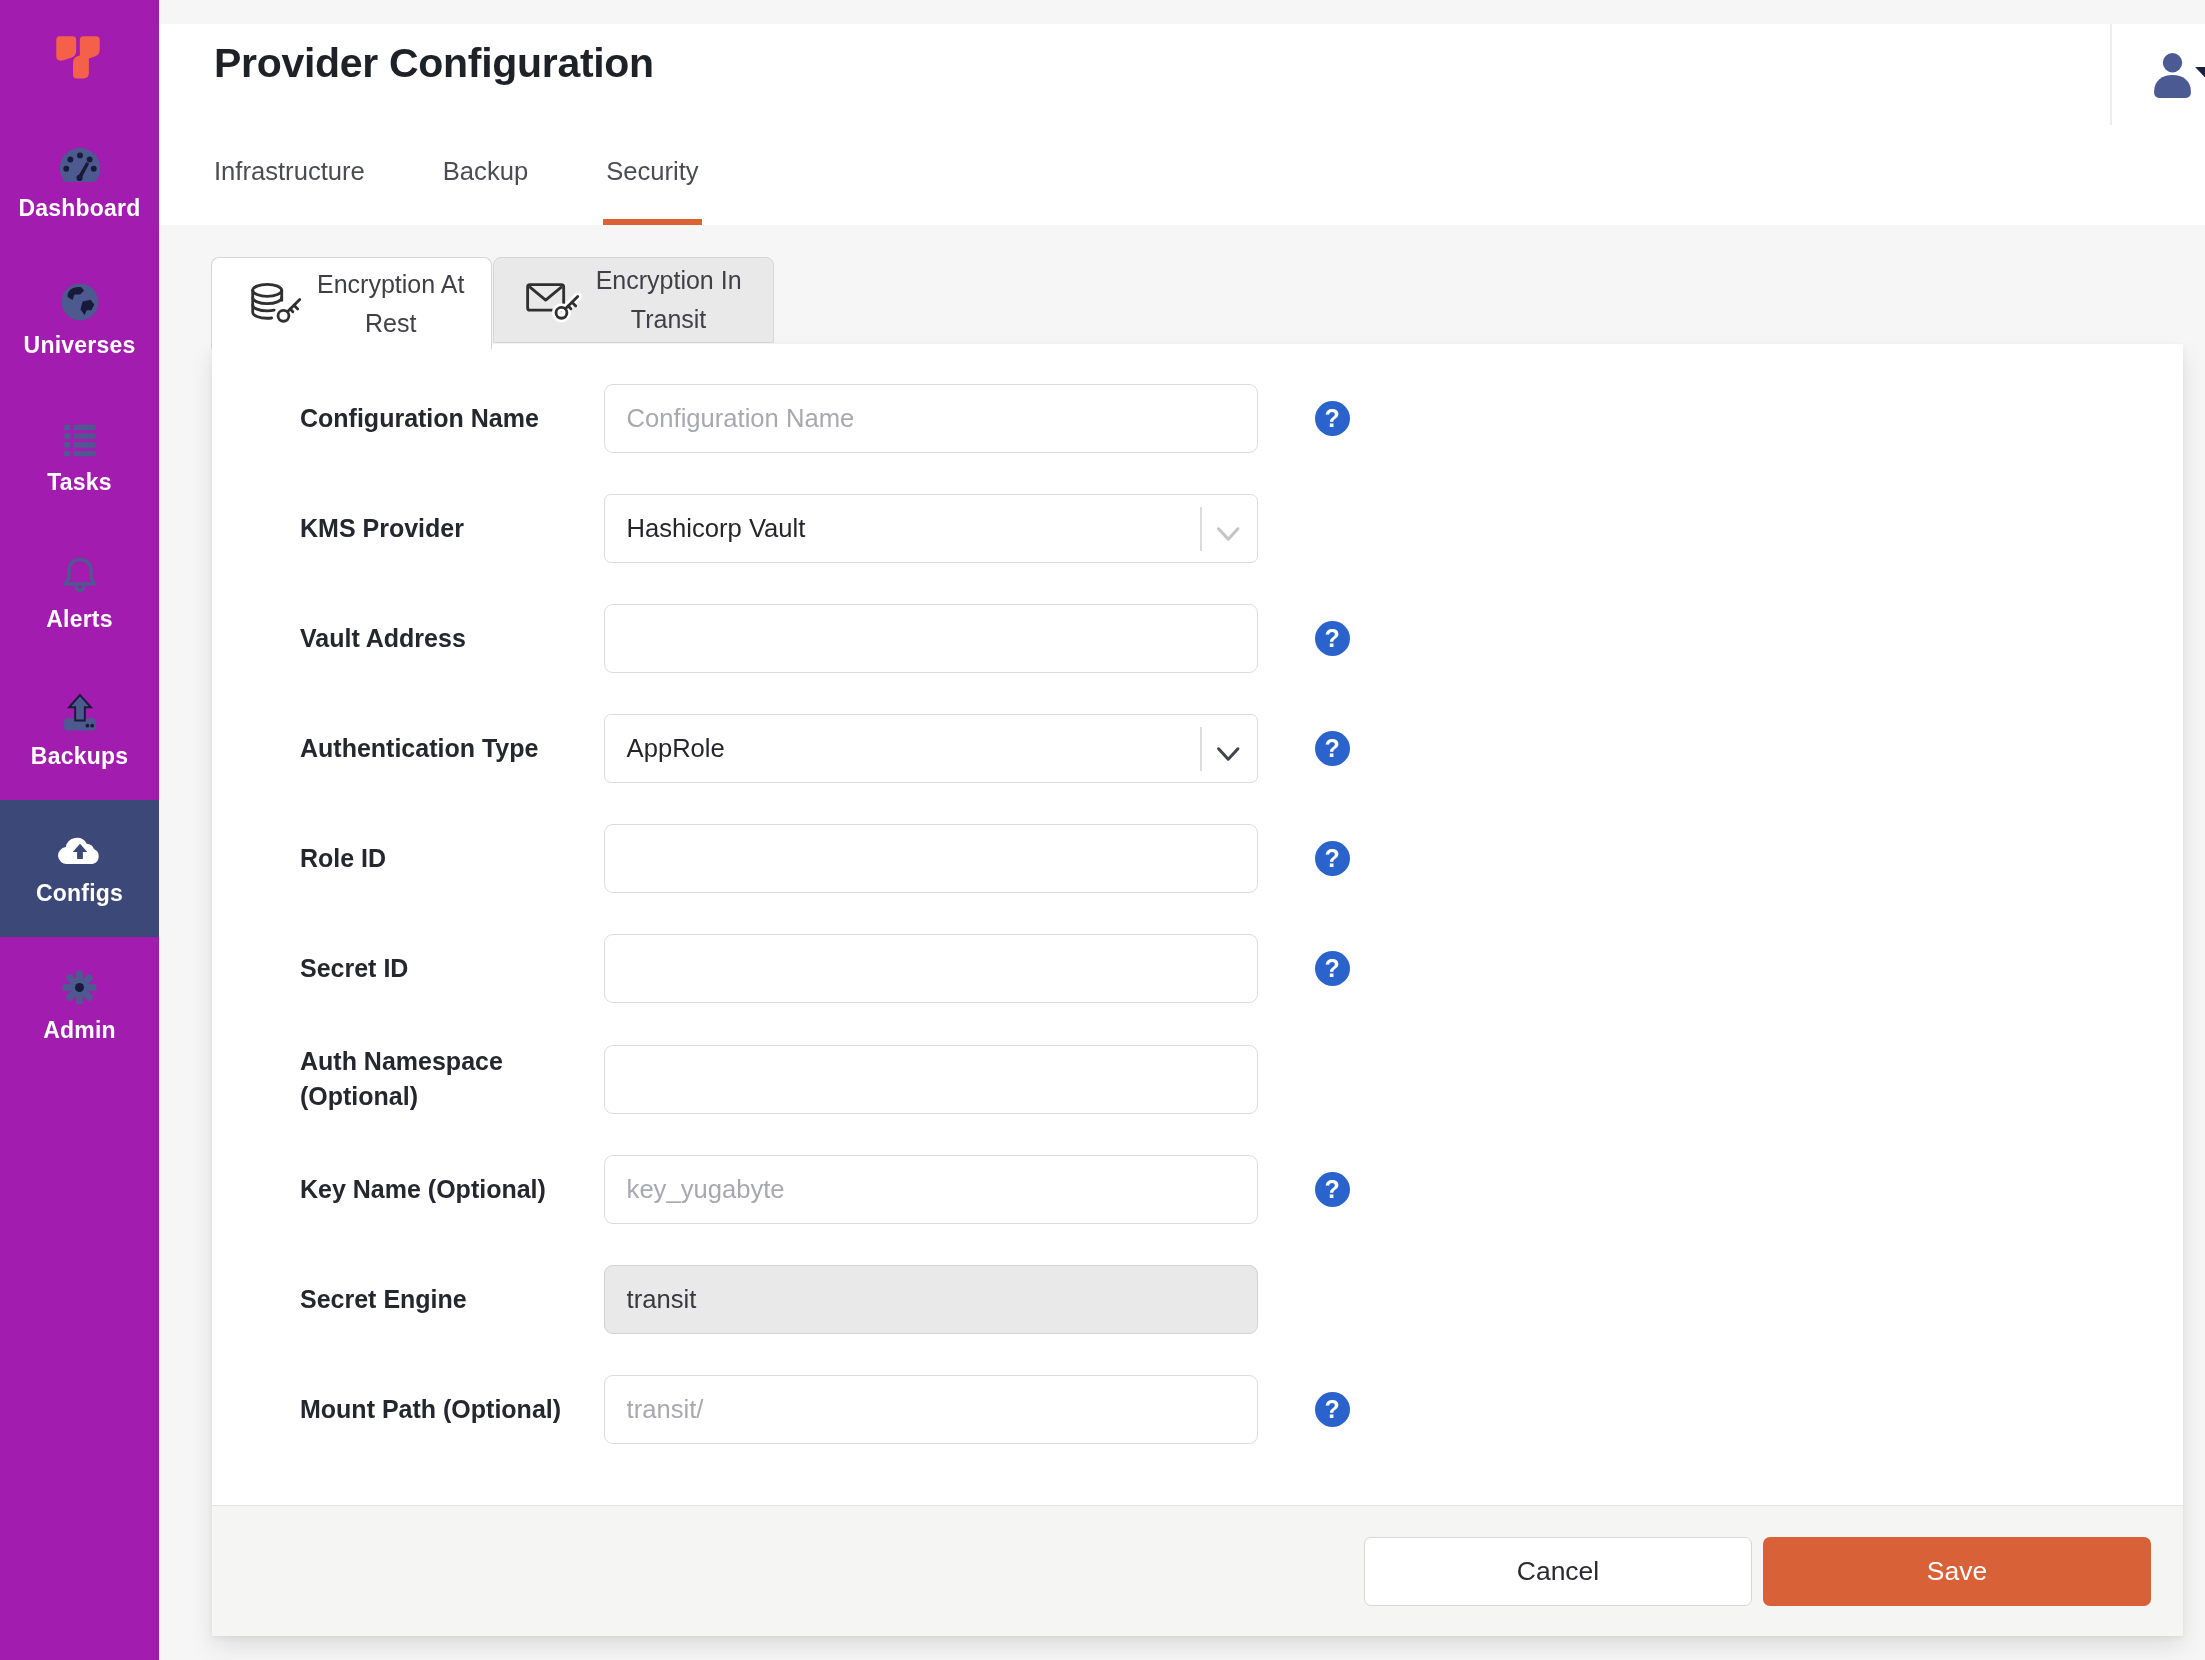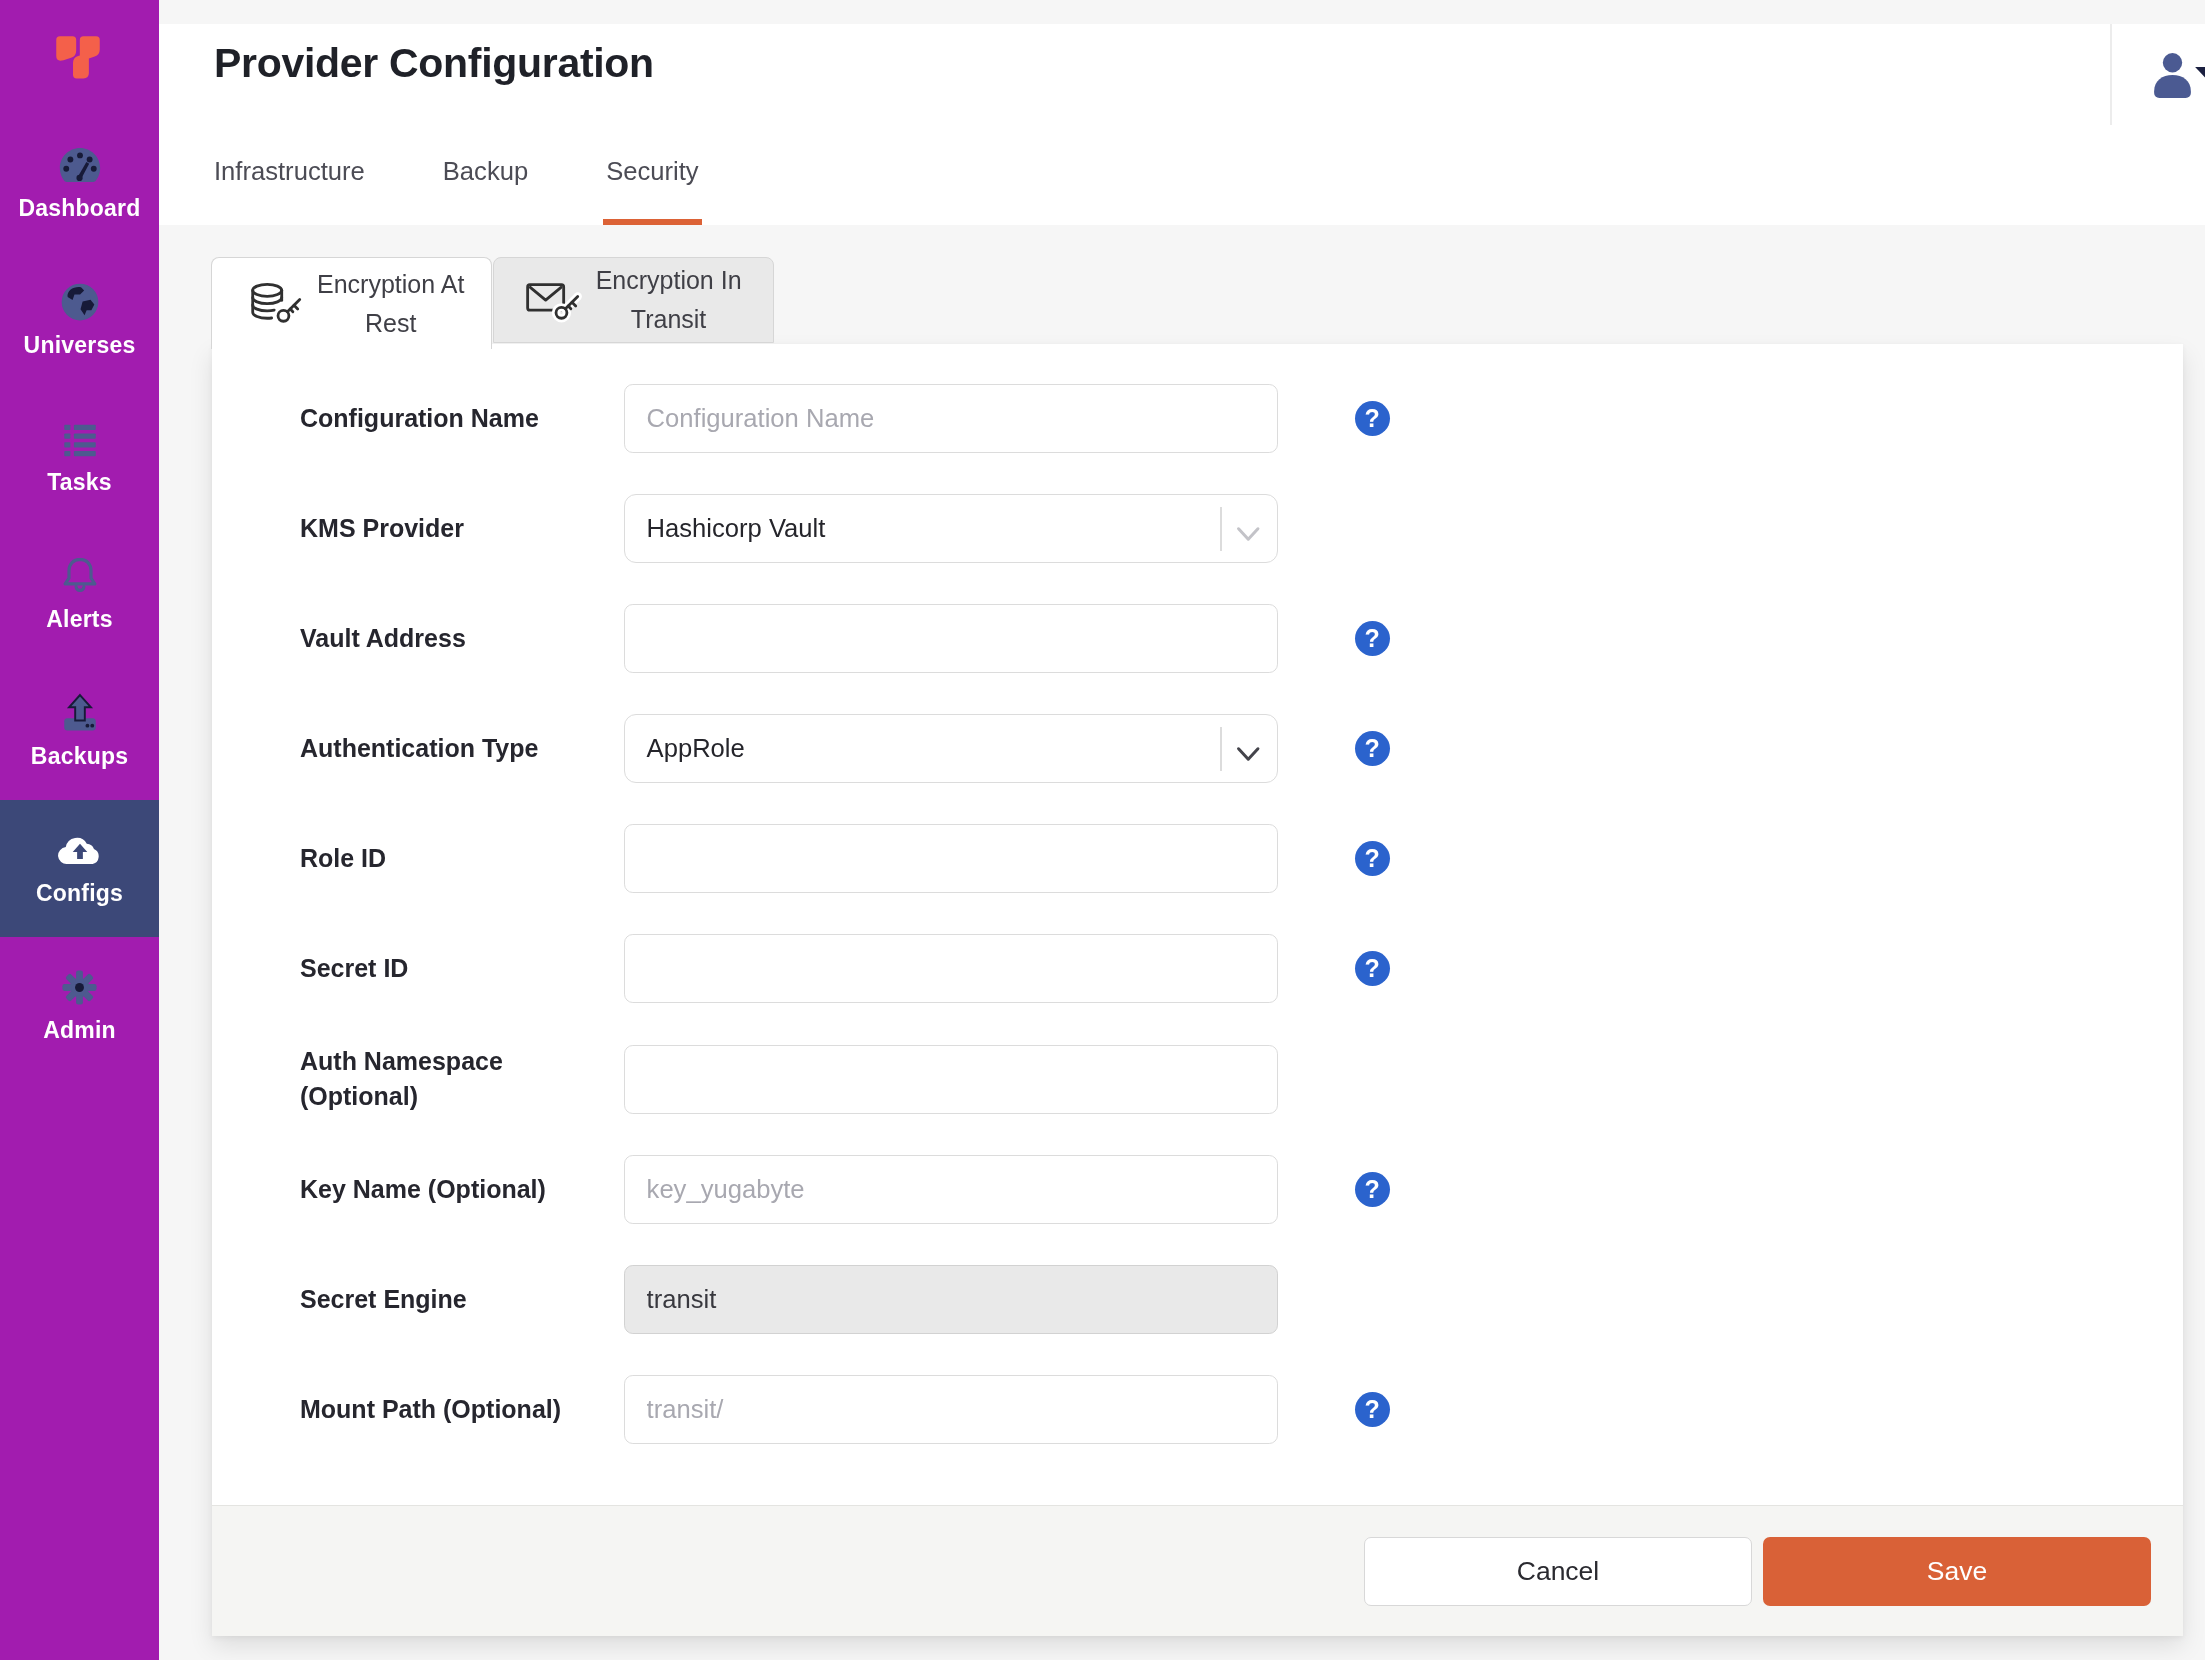--- a/index.html
+++ b/index.html
@@ -31,28 +31,28 @@
   .sec-tabs{position:absolute;left:52px;top:56px;display:flex;z-index:4;}
   .sec-tab{width:281px;height:86px;box-sizing:border-box;border:1.8px solid #d6d6d6;border-radius:8px 8px 0 0;
     display:flex;align-items:center;justify-content:center;gap:12.4px;font-size:25px;color:#3f3f46;cursor:pointer;}
   .sec-tab .sticon{width:58px;height:51px;flex:0 0 auto;}
   .sec-tab .stlines{text-align:center;line-height:1.55;}
   .sec-tab.active{background:#ffffff;border-bottom:none;height:92px;padding-left:8px;}
   .sec-tab.inactive{background:#e9e9e9;margin-left:0.9px;}
   .card{position:absolute;left:53px;top:143px;width:1971px;height:1292px;background:#ffffff;
     box-shadow:0 10.6px 23px rgba(0,0,0,.10),0 1.8px 5.3px rgba(0,0,0,.05);z-index:3;}
   .form{padding:40px 0 0 88px;}
-  .row{display:flex;align-items:center;margin-bottom:41px;gap:20px;}
+  .row{display:flex;align-items:center;margin-bottom:41px;}
   .row-label{width:286px;padding-right:17.6px;font-size:25px;font-weight:bold;color:#26262e;line-height:1.4;}
   .ctrl{width:654px;flex:0 0 auto;}
   .tinput{width:100%;height:69px;box-sizing:border-box;border:1.8px solid #dcdcdc;border-radius:8.8px;
     padding:0 22px;font-size:25.6px;color:#2b2b31;background:#fff;outline:none;font-family:"Liberation Sans",sans-serif;}
   .tinput::placeholder{color:#a8a8b0;}
   .tinput:disabled{background:#e9e9e9;border-color:#d2d2d2;color:#38383e;}
-  .select{position:relative;height:69px;box-sizing:border-box;border:1.8px solid #dcdcdc;border-radius:12px;
+  .select{position:relative;height:69px;box-sizing:border-box;border:1.8px solid #dcdcdc;border-radius:7px;
     display:flex;align-items:center;padding:0 22px;font-size:25.6px;color:#25252b;background:#fff;cursor:pointer;}
   .sel-divider{position:absolute;right:55px;top:11.5px;bottom:11.5px;width:1.8px;background:#dcdcdc;}
   .chev{position:absolute;right:15px;top:50%;transform:translateY(-50%);width:26.5px;height:17.6px;}
   .chev.light{color:#c3c3c8;} .chev.dark{color:#44444b;}
   .help{width:35px;height:35px;border-radius:50%;background:#2b63cd;color:#ffffff;font-size:25px;font-weight:bold;
     display:flex;align-items:center;justify-content:center;margin-left:57px;cursor:pointer;flex:0 0 auto;}
   .card-footer{position:absolute;left:0;bottom:0;width:100%;height:131px;background:#f5f5f3;border-top:1.8px solid #e4e4e1;
     box-sizing:border-box;display:flex;align-items:center;justify-content:flex-end;gap:11px;padding-right:32px;}
   .btn{width:388px;height:69px;border-radius:7px;font-size:26.5px;display:flex;align-items:center;justify-content:center;
     box-sizing:border-box;cursor:pointer;font-family:"Liberation Sans",sans-serif;}

